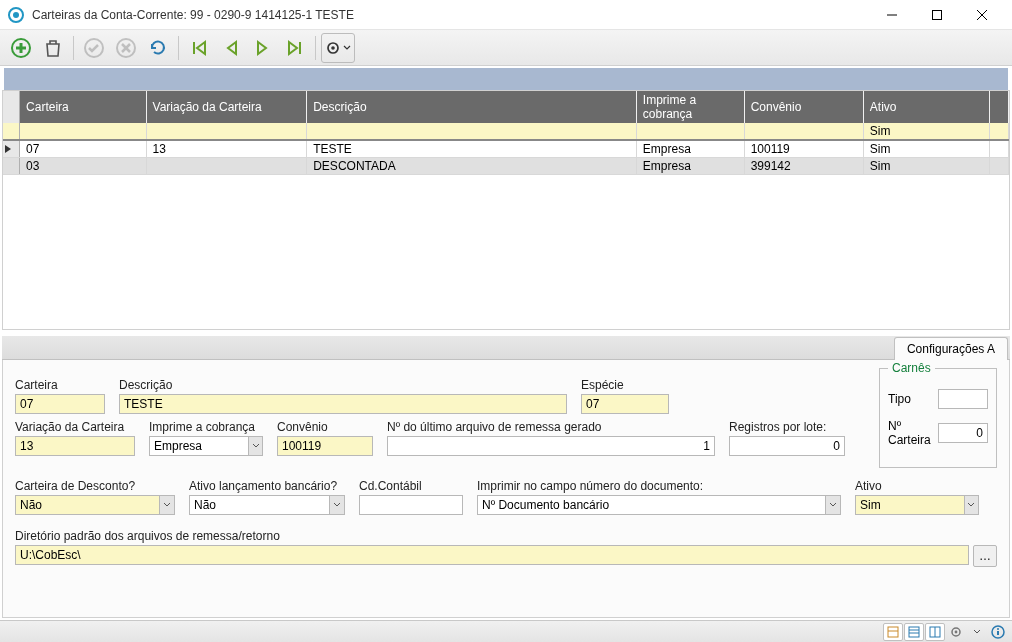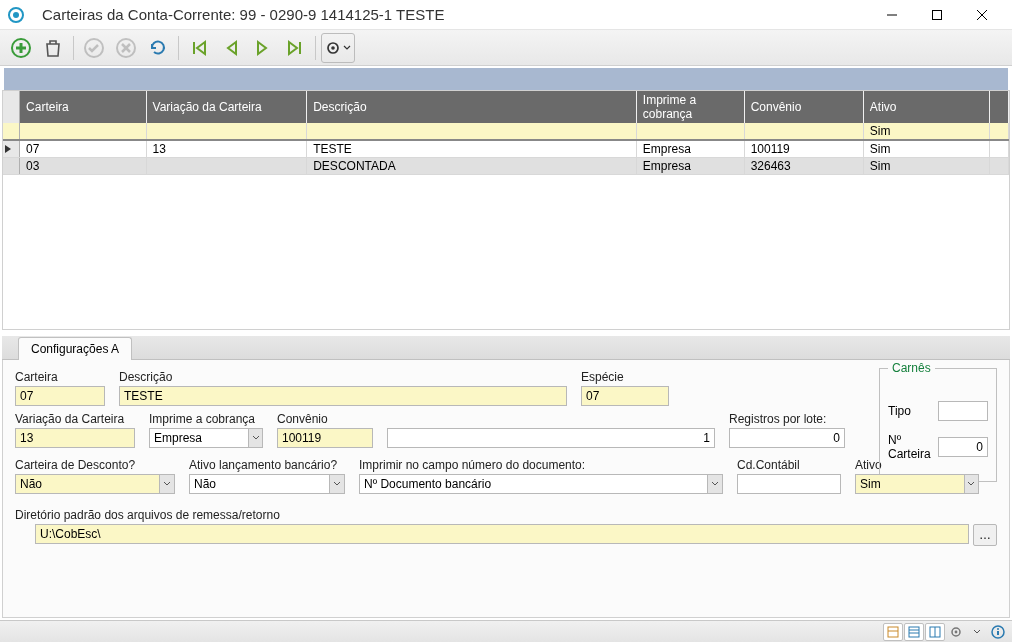--- a/index.html
+++ b/index.html
@@ -2,21 +2,21 @@
 <html><head>
 <meta charset="utf-8">
 <style>
 * { box-sizing: border-box; font-family: "Segoe UI", Tahoma, sans-serif; font-size: 12px; }
 body { margin: 0; background: #fff; width: 1012px; height: 642px; overflow: hidden; display: flex; flex-direction: column; }
 
 
 .titlebar { height: 30px; background: #fff; display: flex; align-items: center; padding: 0 8px; border-bottom: 1px solid #e5e5e5; }
 .titlebar .appicon { width: 16px; height: 16px; border: 2px solid #2196c4; border-radius: 50%; margin-right: 8px; position: relative; }
 .titlebar .appicon::after { content:''; position:absolute; width:6px; height:6px; border-radius:50%; background:#2196c4; top:3px; left:3px;}
-.titlebar .title { flex: 1; color: #333; font-size: 15px; margin-left: 10px; }
+.titlebar .title { flex: 1; color: #333; font-size: 12px; }
 .titlebar .winbtn { width: 45px; height: 28px; display: flex; align-items: center; justify-content: center; cursor: pointer; }
 
 
 .toolbar { height: 36px; background: linear-gradient(#f4f4f4,#e8e8e8); display: flex; align-items: center; padding: 0 6px; gap: 2px; border-bottom: 1px solid #d0d0d0;}
 .tbtn { width: 30px; height: 30px; display: flex; align-items: center; justify-content: center; border: 1px solid transparent; border-radius: 3px; cursor: pointer; }
 .tbtn.disabled { opacity: 0.45; cursor: default; }
 .tsep { width: 1px; height: 24px; background: #c8c8c8; margin: 0 3px; }
 
 
 .blueband { height: 22px; background: #a8b8d0; margin: 2px 2px 0 2px; }
@@ -27,41 +27,41 @@
 
 .grid-wrap { flex: 0 0 240px; border: 1px solid #d0d0d0; background:#fff; overflow:hidden; }
 .grid { width: 100%; border-collapse: collapse; }
 .grid th { background: #6a6a6a; color: #fff; text-align: left; padding: 2px 6px; font-weight: normal; border-right: 1px solid #f0f0f0; height: 18px; }
 .grid td { padding: 1px 6px; border-right: 1px solid #d8d8d8; border-bottom: 1px solid #d8d8d8; height: 17px; background:#fff; }
 .grid .indicator-col { width: 16px; padding:0; background: #e8e8e8; border-right:1px solid #b0b0b0;}
 .grid tr.newrow td { background: #fbf7c6; border-bottom: 2px solid #888; }
 .grid tr.selrow td { background: #e0e0e0; }
 
 
-.tabstrip { height: 24px; display: flex; align-items: flex-end; background: linear-gradient(#e8e8e8,#dcdcdc); border-bottom:1px solid #c0c0c0; margin-top: 6px; padding-left: 16px; gap:0;}
+.tabstrip { height: 24px; display: flex; align-items: flex-end; background: linear-gradient(#e8e8e8,#dcdcdc); border-bottom:1px solid #c0c0c0; margin-top: 6px; padding-left: 16px; gap:0;flex-direction:column;}
 .tab { padding: 4px 12px; background: #e4e4e4; border: 1px solid #c0c0c0; border-bottom: none; border-radius: 3px 3px 0 0; margin-right:2px; cursor:pointer; }
 .tab.active { background: #fbfbfb; position:relative; top:1px; }
 
 
 .formpanel { flex:1; background: #fbfbfb; border: 1px solid #d0d0d0; border-top:none; padding: 10px 12px; position:relative; overflow:hidden;}
 .row { display: flex; gap: 14px; margin-bottom: 6px; align-items:flex-end; }
 .field { display: flex; flex-direction: column; gap: 2px; }
 .field label { color: #222; font-size: 12px; }
 input.txt, select.txt { height: 20px; border: 1px solid #b8b8b8; padding: 0 4px; background: #fff; font-size:12px; }
 input.txt.yellow, select.txt.yellow { background: #fbf7c6; }
 input.txt.right { text-align: right; }
 
 .combo { position: relative; display:flex; }
 .combo input { width: 100%; }
 .combo .arrow { width: 16px; background: #e4e4e4; border:1px solid #b8b8b8; border-left:none; display:flex; align-items:center; justify-content:center; cursor:pointer; }
 
 
 .groupbox { position: absolute; right: 12px; top: 8px; width: 118px; border: 1px solid #c0c0c0; padding: 20px 8px 10px 8px; }
 .groupbox .legend { position:absolute; top:-8px; left:8px; background:#fbfbfb; padding:0 4px; font-size:12px; color:#15803d; }
-.groupbox .grow { display:flex; align-items:center; justify-content:space-between; margin-bottom:10px; gap:6px;margin-top:12px;}
+.groupbox .grow { display:flex; align-items:center; justify-content:space-between; margin-bottom:10px; gap:6px;}
 .groupbox input { width: 50px; height:20px; border:1px solid #b8b8b8; padding:0 4px; text-align:right;}
 
 
 .browsebtn { width: 24px; height: 22px; border:1px solid #b8b8b8; background:#f0f0f0; display:flex; align-items:center; justify-content:center; cursor:pointer; border-radius:2px;}
 
 
 .statusbar { height: 22px; background: linear-gradient(#f0f0f0,#e4e4e4); border-top:1px solid #c8c8c8; display:flex; align-items:center; justify-content:flex-end; padding:0 4px; gap:1px;}
 .sbtn { width: 20px; height:18px; display:flex; align-items:center; justify-content:center; border:1px solid #c0c0c0; background:#fff; cursor:pointer; border-radius:2px;}
 .sbtn.nob { border:none; background:transparent; }
 
@@ -200,21 +200,21 @@
           <td>100119</td>
           <td>Sim</td>
             <td></td>
         </tr>
         <tr class="selrow">
           <td class="indicator-col"></td>
           <td>03</td>
           <td></td>
           <td>DESCONTADA</td>
           <td>Empresa</td>
-          <td>326463</td>
+          <td>399142</td>
           <td>Sim</td>
             <td></td>
         </tr>
       </tbody>
     </table>
   </div>
 
   <div class="tabstrip">
     <div class="tab active">Configurações A</div>
   </div>
@@ -235,21 +235,21 @@
 
     <div class="row">
       <div class="field" style="width:90px;">
         <label>Carteira</label>
         <input class="txt yellow" value="07" style="">
       </div>
       <div class="field" style="width:448px;">
         <label>Descrição</label>
         <input class="txt yellow" value="TESTE" style="">
       </div>
-      <div class="field" style="width:88px;">
+      <div class="field" style="width:88px;margin-top:8px;">
         <label>Espécie</label>
         <input class="txt yellow" value="07" style="">
       </div>
     </div>
 
     <div class="row">
       <div class="field" style="width:120px;">
         <label>Variação da Carteira</label>
         <input class="txt yellow" value="13" style="">
       </div>
@@ -262,84 +262,85 @@
                 <path d="M1 1 l3 3 l3 -3" fill="none" stroke="#555"></path>
               </svg>
             </div>
         </div>
       </div>
       <div class="field" style="width:96px;">
         <label>Convênio</label>
         <input class="txt yellow" value="100119" style="">
       </div>
       <div class="field" style="width:328px;">
+        <label>Nº do último arquivo de remessa gerado</label>
         <input class="txt right" value="1" style="">
       </div>
       <div class="field" style="width:116px;justify-content:space-between;">
         <label>Registros por lote:</label>
         <input class="txt right" value="0" style="">
       </div>
     </div>
 
     <div class="row" style="margin-top:10px;">
-      <div class="field" style="width:160px;">
+      <div class="field" style="width:160px;margin-top:13px;">
         <label>Carteira de Desconto?</label>
         <div class="combo">
           <input class="txt yellow" style="width: 100%;" value="Não">
           <div class="arrow">
               <svg width="8" height="6">
                 <path d="M1 1 l3 3 l3 -3" fill="none" stroke="#555"></path>
               </svg>
             </div>
         </div>
       </div>
       <div class="field" style="width:156px;">
         <label>Ativo lançamento bancário?</label>
         <div class="combo">
           <input class="txt" style="width: 100%;" value="Não">
-          <div class="arrow">
-              <svg width="8" height="6">
-                <path d="M1 1 l3 3 l3 -3" fill="none" stroke="#555"></path>
-              </svg>
-            </div>
-        </div>
-      </div>
-      <div class="field" style="width:364px;">
-        <label>Imprimir no campo número do documento:</label>
-        <div class="combo">
-          <input class="txt" style="width: 100%;" value="Nº Documento bancário">
           <div class="arrow">
               <svg width="8" height="6">
                 <path d="M1 1 l3 3 l3 -3" fill="none" stroke="#555"></path>
               </svg>
             </div>
         </div>
       </div>
       <div class="field" style="width:104px;">
         <label>Cd.Contábil</label>
         <input class="txt right" value="" style="">
+      </div>
+      <div class="field" style="width:364px;">
+        <label>Imprimir no campo número do documento:</label>
+        <div class="combo">
+          <input class="txt" style="width: 100%;" value="Nº Documento bancário">
+          <div class="arrow">
+              <svg width="8" height="6">
+                <path d="M1 1 l3 3 l3 -3" fill="none" stroke="#555"></path>
+              </svg>
+            </div>
+        </div>
       </div>
       <div class="field" style="width:124px;">
         <label>Ativo</label>
         <div class="combo">
           <input class="txt yellow" style="width: 100%;" value="Sim">
           <div class="arrow">
               <svg width="8" height="6">
                 <path d="M1 1 l3 3 l3 -3" fill="none" stroke="#555"></path>
               </svg>
             </div>
         </div>
       </div>
     </div>
 
     <div class="row" style="margin-top:14px;">
       <div class="field" style="flex:1;">
         <label>Diretório padrão dos arquivos de remessa/retorno</label>
         <div style="display:flex; gap:4px;">
-          <input class="txt yellow" style="flex: 1 1 0%; margin-left: 20px;" value="U:\CobEsc\">
+          <input class="txt yellow" style="flex: 1 1 0%;" value="U:\CobEsc\">
           <div class="browsebtn">…</div>
         </div>
       </div>
     </div>
 
   </div>
 </div>
 
 <div class="statusbar">
   <div class="sbtn">

